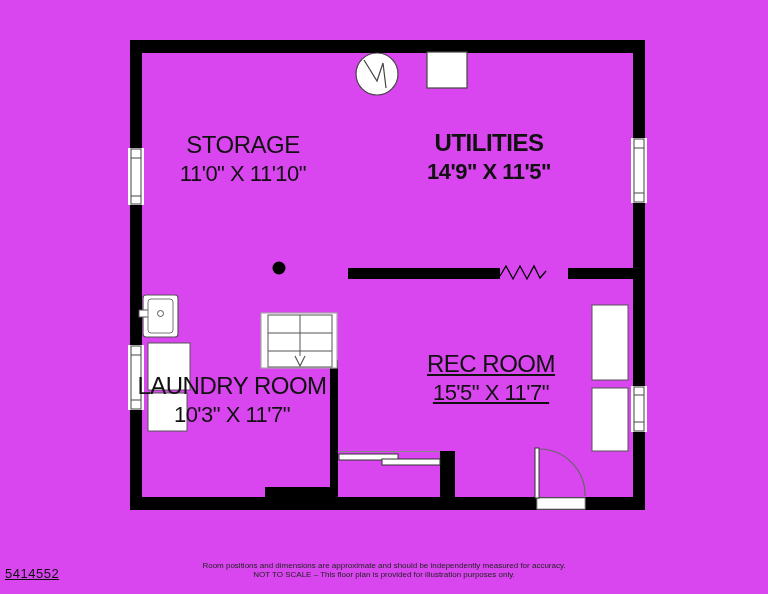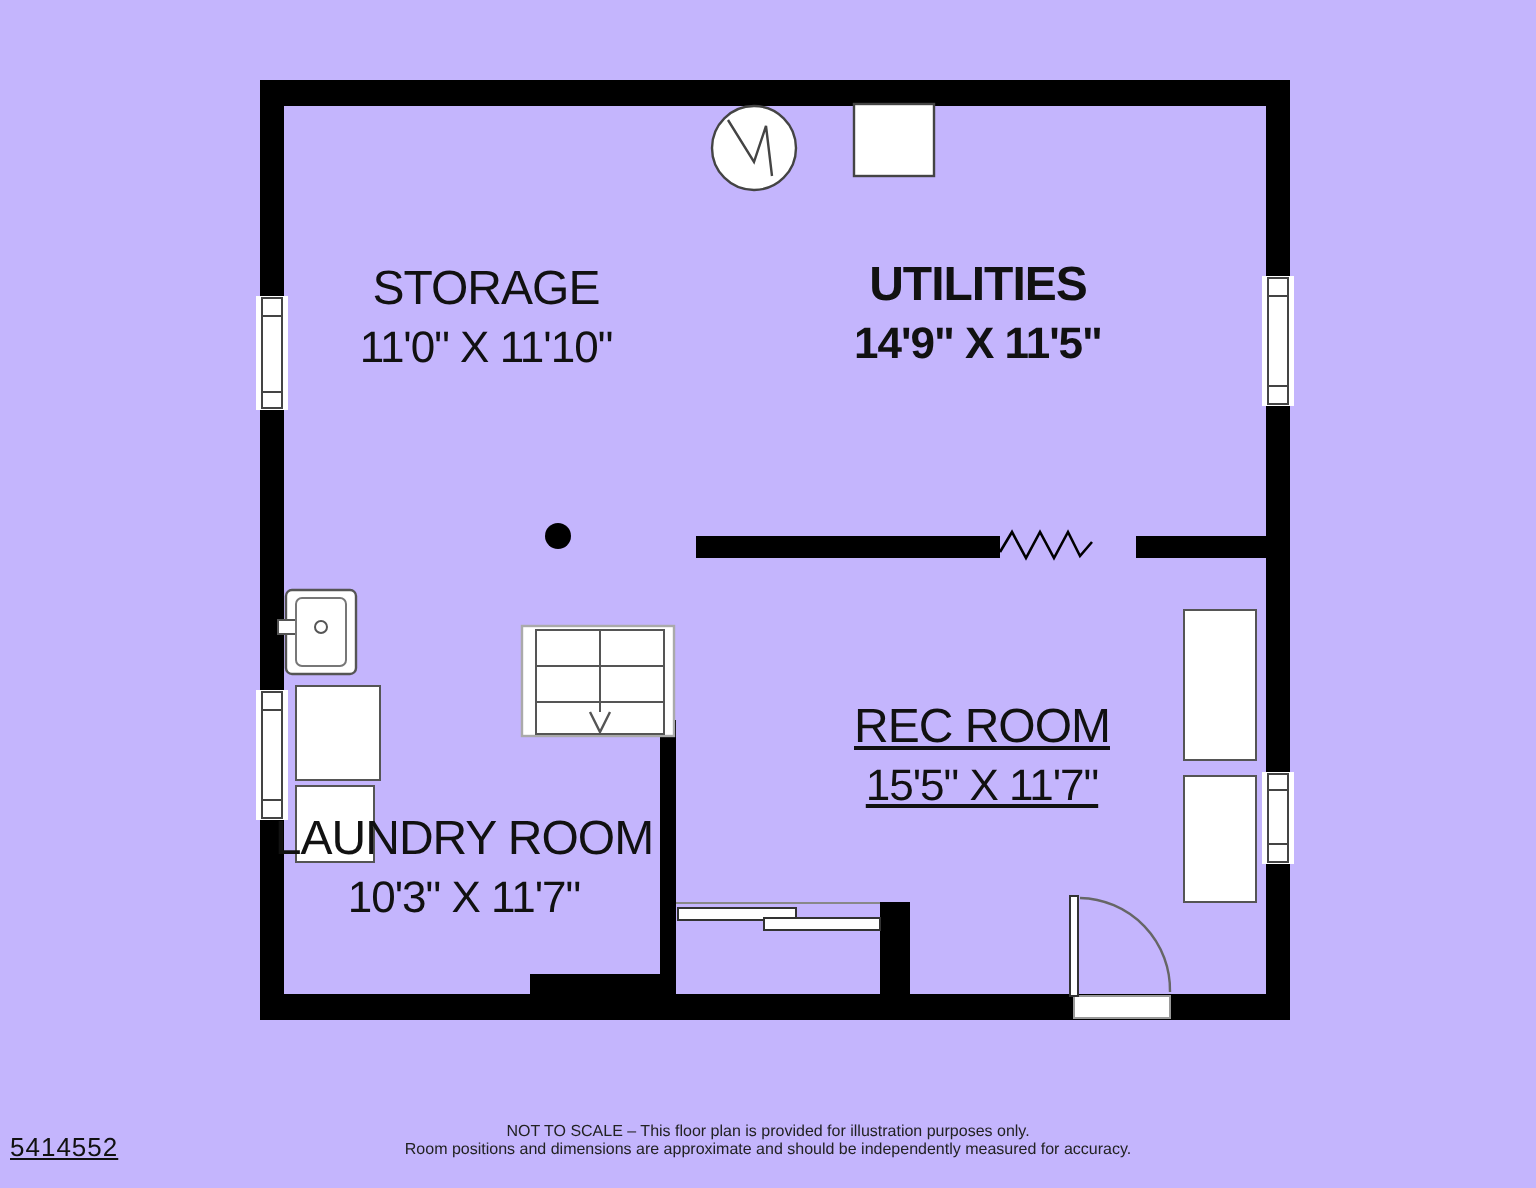--- a/index.html
+++ b/index.html
@@ -1,20 +1,20 @@
 <!DOCTYPE html>
 <html><head>
 <meta charset="utf-8">
 <style>
   html, body { margin: 0; padding: 0; background: #ffffff; }
   .canvas {
     position: relative;
     width: 768px;
     height: 594px;
-    background: #c4b5fd;
+    background: #d946ef;
     overflow: hidden;
     font-family: "Liberation Sans", sans-serif;
   }
   .canvas svg { position: absolute; left: 0; top: 0; }
   .room-label {
     position: absolute;
     transform: translateX(-50%);
     text-align: center;
     white-space: nowrap;
     color: #111;
@@ -147,30 +147,30 @@
   <div class="room-label" style="left:243px; top:130px;">
     <div class="room-name">STORAGE</div>
     <div class="room-dims">11'0" X 11'10"</div>
   </div>
 
   <div class="room-label" style="left:489px; top:128px;font-weight:bold;">
     <div class="room-name">UTILITIES</div>
     <div class="room-dims">14'9" X 11'5"</div>
   </div>
 
-  <div class="room-label" style="left:232px; top:371px;margin-top:34px;">
+  <div class="room-label" style="left:232px; top:371px;">
     <div class="room-name">LAUNDRY ROOM</div>
     <div class="room-dims">10'3" X 11'7"</div>
   </div>
 
   <div class="room-label" style="left:491px; top:349px;text-decoration:underline;">
     <div class="room-name">REC ROOM</div>
     <div class="room-dims">15'5" X 11'7"</div>
   </div>
 
   <div class="footer">
+    <div>Room positions and dimensions are approximate and should be independently measured for accuracy.</div>
     <div>NOT TO SCALE – This floor plan is provided for illustration purposes only.</div>
-    <div>Room positions and dimensions are approximate and should be independently measured for accuracy.</div>
   </div>
 
   <div class="plan-id">5414552</div>
 
 </div>
 
 </body></html>

